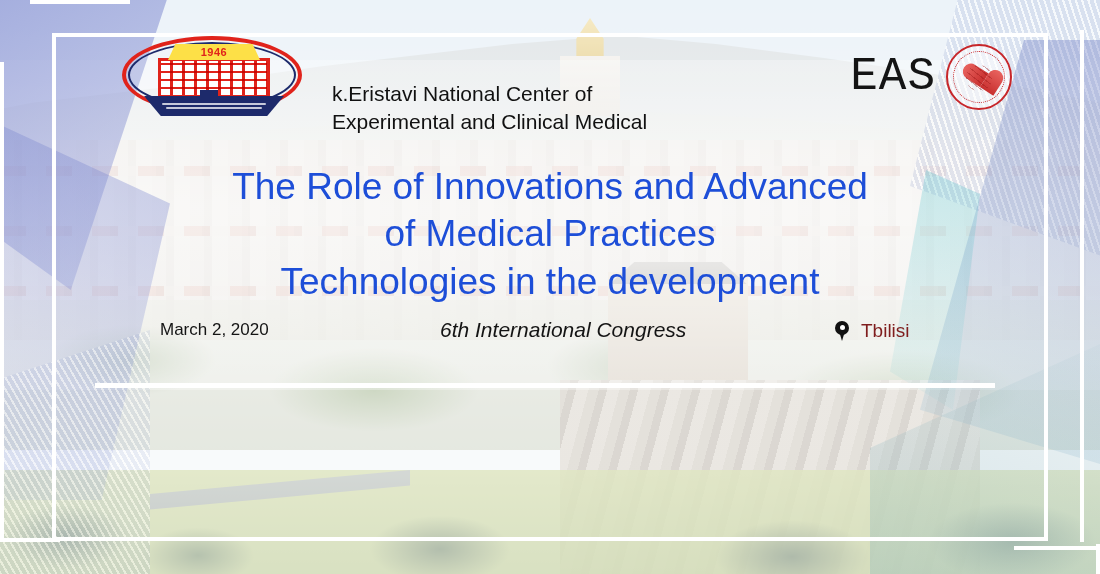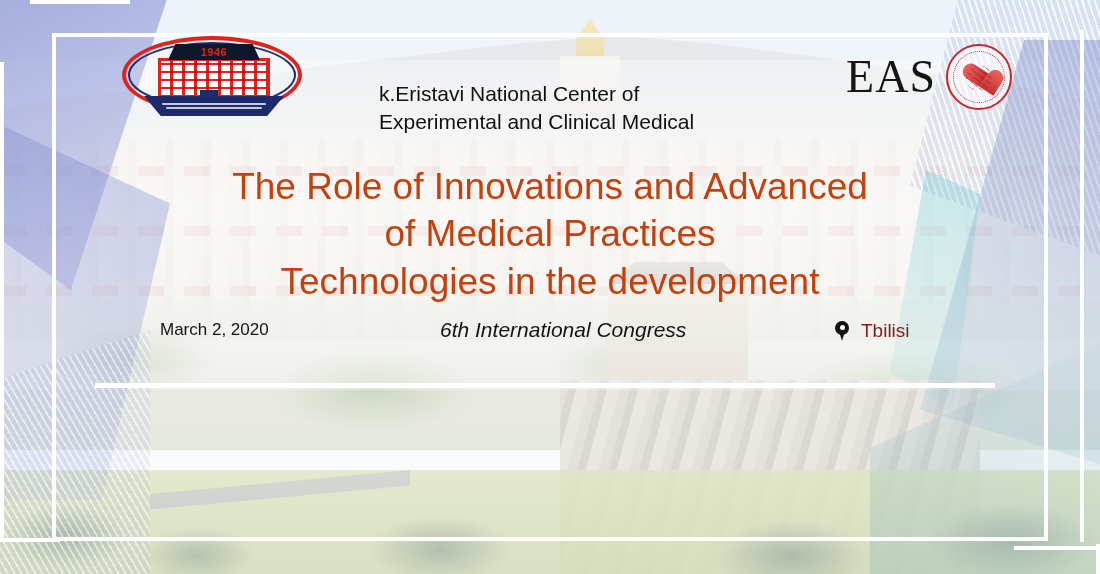--- a/index.html
+++ b/index.html
@@ -98,62 +98,62 @@
   .frame-nub-rb{position:absolute;right:0px;bottom:24px;width:86px;height:4px;background:#fff;}
   .frame-nub-rb2{position:absolute;right:0px;bottom:0px;width:4px;height:30px;background:#fff;}
 
   
   .logo-left{position:absolute;left:122px;top:36px;width:180px;height:78px;}
   .oval{position:absolute;inset:0;border:4px solid #e0231b;border-radius:50%;
         background:rgba(255,255,255,.10);}
   .oval-inner{position:absolute;left:6px;top:6px;right:6px;bottom:6px;
         border:2px solid #1d2a6b;border-radius:50%;}
   .roofbanner{position:absolute;left:46px;top:8px;width:92px;height:16px;
-        background:#0f172a;clip-path:polygon(8% 0%,92% 0%,100% 100%,0% 100%);
+        background:#fde047;clip-path:polygon(8% 0%,92% 0%,100% 100%,0% 100%);
         display:flex;align-items:center;justify-content:center;}
   .roofbanner span{color:#e0231b;font-size:11px;font-weight:bold;letter-spacing:.5px;line-height:1;}
   .bldg{position:absolute;left:36px;top:22px;width:112px;height:40px;
         background:#e0231b;
         padding:3px;box-sizing:border-box;}
   .bldg-grid{width:100%;height:100%;
         background:repeating-linear-gradient(90deg,#fff 0 9px,#e0231b 9px 12px),
                    repeating-linear-gradient(0deg,#fff 0 6px,#e0231b 6px 8px);
         background-blend-mode:multiply;}
   .bldg-door{position:absolute;left:78px;top:54px;width:18px;height:12px;background:#1d2a6b;}
   .ribbon{position:absolute;left:22px;top:60px;width:140px;height:20px;
         background:#1d2a6b;clip-path:polygon(0% 0%,100% 0%,88% 100%,12% 100%);
         display:flex;flex-direction:column;align-items:center;justify-content:center;gap:2px;}
   .ribbon i{display:block;height:2px;background:rgba(255,255,255,.75);border-radius:1px;}
   .ribbon i:nth-child(1){width:104px;}
   .ribbon i:nth-child(2){width:96px;}
 
   .logo-right{position:absolute;right:88px;top:44px;display:flex;align-items:center;gap:10px;}
   .eas-text{font-size:46px;letter-spacing:1px;color:#141414;line-height:1;
-        font-family:Liberation Serif, serif;}
+        font-family:Liberation Mono, monospace;}
   .eas-badge{position:relative;width:62px;height:62px;border-radius:50%;
         border:2px solid #c7262a;background:rgba(255,255,255,.55);}
   .eas-badge .ring{position:absolute;left:5px;top:5px;right:5px;bottom:5px;
         border-radius:50%;border:1px dotted #c7262a;}
   .heart{position:absolute;left:50%;top:52%;transform:translate(-50%,-50%) rotate(-12deg);
         width:30px;height:30px;}
   .heart:before,.heart:after{content:"";position:absolute;width:16px;height:24px;
         background:linear-gradient(#e8635f,#c8302f);border-radius:16px 16px 0 0;}
   .heart:before{left:14px;transform:rotate(-45deg);transform-origin:0 100%;}
   .heart:after{left:14px;transform:rotate(45deg);transform-origin:0 100%;}
   .heart-veins{position:absolute;left:50%;top:52%;transform:translate(-50%,-50%);
         width:26px;height:26px;
         background:repeating-linear-gradient(38deg,rgba(150,20,20,.5) 0 1px,transparent 1px 5px);
         border-radius:50%;opacity:.8;}
 
   
   .org{position:absolute;left:332px;top:80px;width:430px;
        font-size:21px;line-height:1.35;color:#111;}
-  .org div{white-space:nowrap;margin-left:47px;}
+  .org div{white-space:nowrap;}
   .title{position:absolute;left:60px;top:163px;width:980px;text-align:center;
-       color:#c2410c;font-size:37px;line-height:1.28;}
+       color:#1d4ed8;font-size:37px;line-height:1.28;}
   .title div{white-space:nowrap;}
   .meta{position:absolute;left:60px;top:320px;width:980px;height:28px;}
   .meta .date{position:absolute;left:100px;top:0;font-size:17px;color:#141414;}
   .meta .congress{position:absolute;left:380px;top:-2px;font-size:21px;color:#141414;font-style:italic;}
   .meta .place{position:absolute;left:775px;top:0;display:flex;align-items:center;gap:12px;}
   .meta .place .pin{width:14px;height:20px;position:relative;}
   .meta .place .pin:before{content:"";position:absolute;left:0;top:0;width:14px;height:14px;
        border-radius:50% 50% 50% 50%;background:#111;}
   .meta .place .pin:after{content:"";position:absolute;left:4px;top:10px;width:6px;height:10px;
        background:#111;clip-path:polygon(50% 100%,0% 0%,100% 0%);}

